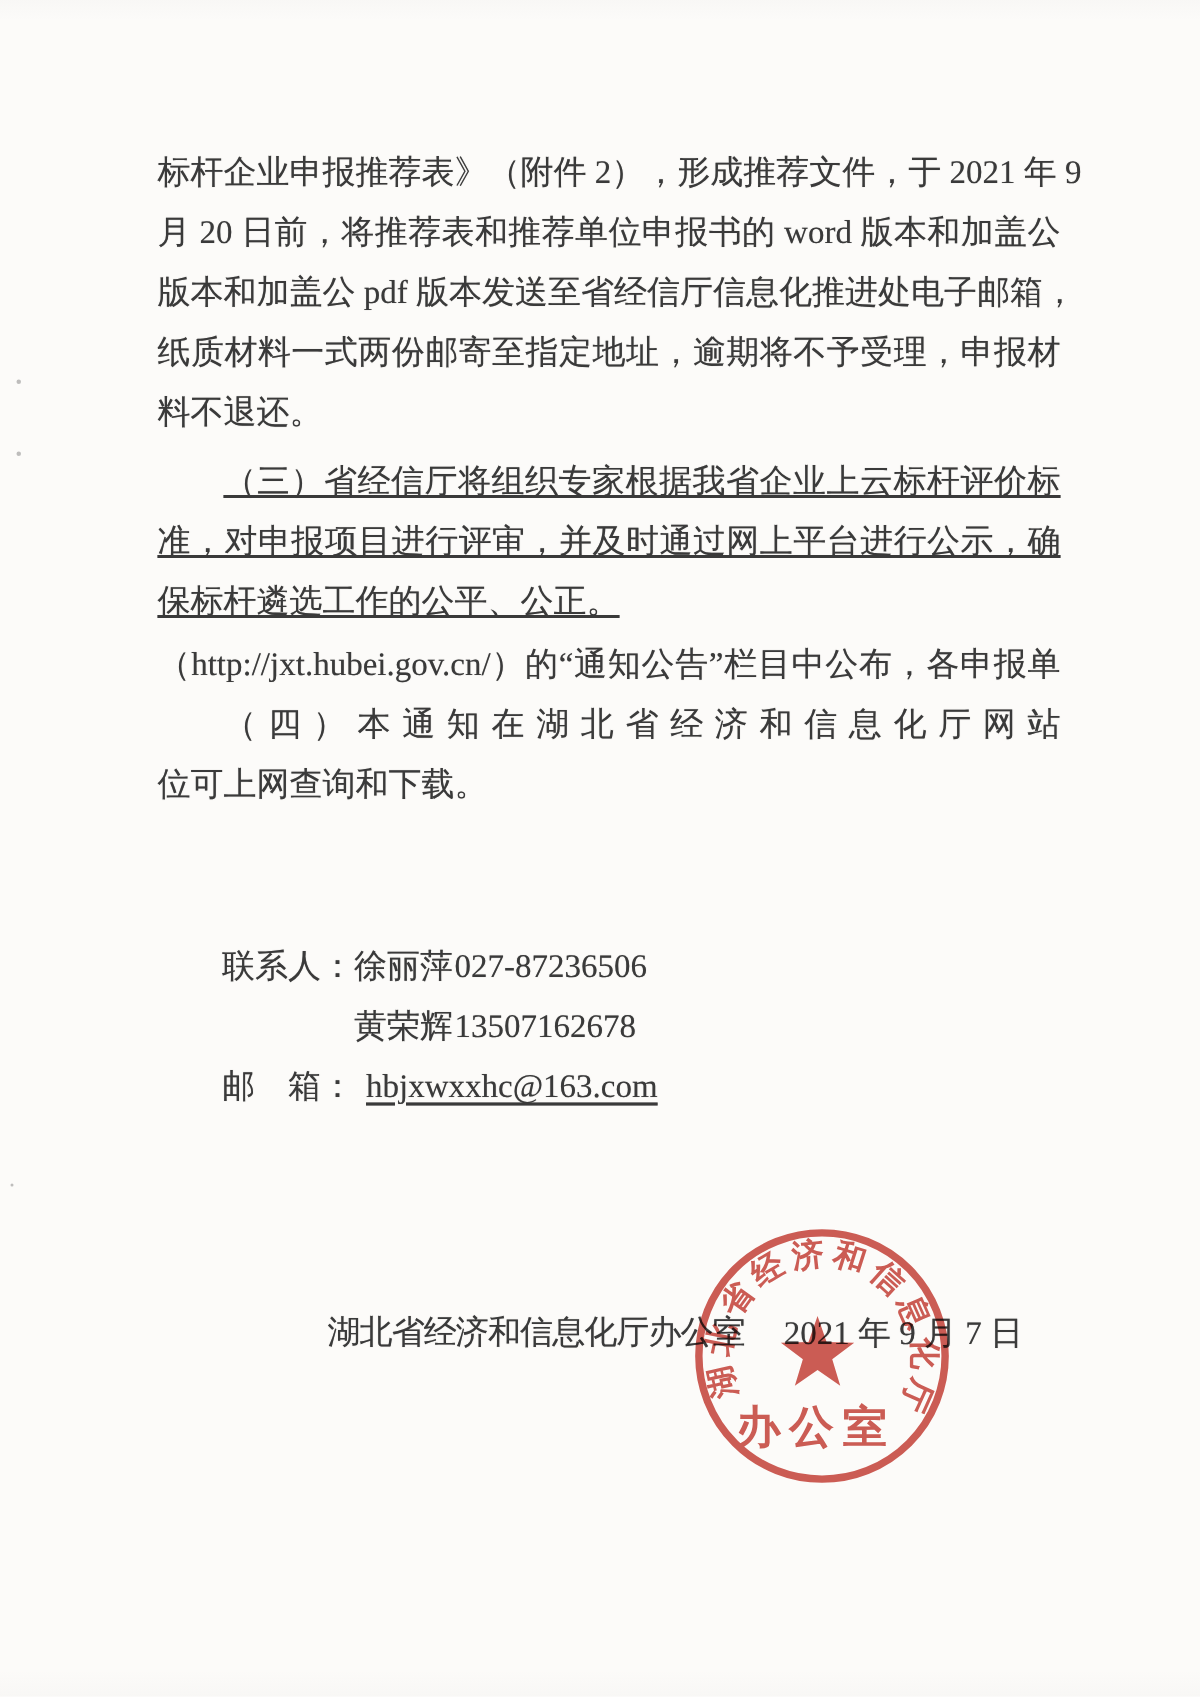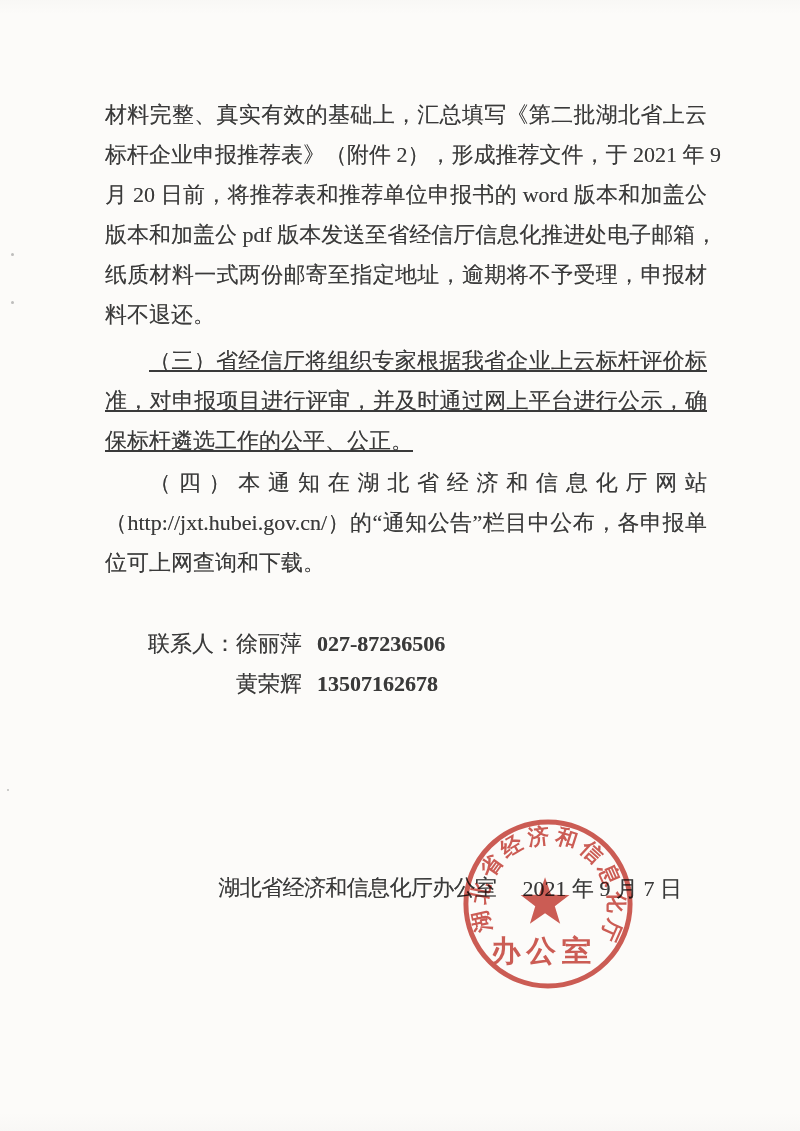--- a/index.html
+++ b/index.html
@@ -37,21 +37,21 @@
   .para.p2{margin-top:6px;text-decoration:underline;}
   .para.p3{margin-top:2px;}
 
   .contact{
     position:absolute;left:148px;top:624px;
     font-size:22px;
     text-shadow:0 0 .5px rgba(70,70,70,.55);
   }
   .contact .cline{line-height:40px;height:40px;white-space:nowrap;}
   .contact .cline.hang{padding-left:88px;}
-  .contact .phone{margin-left:15px;font-family:"Liberation Serif","DejaVu Serif",serif;font-weight:bold;}
+  .contact .phone{margin-left:1px;font-family:"Liberation Serif","DejaVu Serif",serif;}
   .contact .email{text-decoration:underline;text-underline-offset:4px;margin-left:8px;}
 
   .signature{
     position:absolute;right:118px;top:866px;
     display:flex;align-items:center;
     font-size:22px;
     text-shadow:0 0 .5px rgba(70,70,70,.55);
   }
   .signature .org{line-height:40px;white-space:nowrap;letter-spacing:-0.6px;}
   .signature .date{line-height:40px;margin-top:3px;white-space:nowrap;margin-left:26px;}
@@ -68,45 +68,47 @@
 <body>
 
 <div class="page">
 
   <div class="speck" style="left:11px;top:253px;width:3px;height:3px;"></div>
   <div class="speck" style="left:11px;top:301px;width:3px;height:3px;"></div>
   <div class="speck" style="left:7px;top:789px;width:2px;height:2px;"></div>
 
   <div class="bodytext">
     <div class="para p1">
-      <div class="line">材料完整、真实有效的基础上，汇总填写《第二批湖北省上云</div>
       <div class="line">标杆企业申报推荐表》（附件 2），形成推荐文件，于 2021 年 9</div>
       <div class="line">月 20 日前，将推荐表和推荐单位申报书的 word 版本和加盖公</div>
       <div class="line">版本和加盖公 pdf 版本发送至省经信厅信息化推进处电子邮箱，</div>
       <div class="line">纸质材料一式两份邮寄至指定地址，逾期将不予受理，申报材</div>
       <div class="line last">料不退还。</div>
     </div>
     <div class="para p2">
       <div class="line indent">（三）省经信厅将组织专家根据我省企业上云标杆评价标</div>
       <div class="line">准，对申报项目进行评审，并及时通过网上平台进行公示，确</div>
       <div class="line last">保标杆遴选工作的公平、公正。</div>
     </div>
     <div class="para p3">
+      <div class="line">（http://jxt.hubei.gov.cn/）的“通知公告”栏目中公布，各申报单</div>
       <div class="line indent">（四）本通知在湖北省经济和信息化厅网站</div>
-      <div class="line">（http://jxt.hubei.gov.cn/）的“通知公告”栏目中公布，各申报单</div>
       <div class="line last">位可上网查询和下载。</div>
     </div>
   </div>
 
   <div class="contact">
     <div class="cline">
       <span>联系人：</span><span>徐丽萍</span><span class="phone">027-87236506</span>
     </div>
     <div class="cline hang">
       <span>黄荣辉</span><span class="phone">13507162678</span>
+    </div>
+    <div class="cline">
+      <span>邮　箱：</span><span class="email">hbjxwxxhc@163.com</span>
     </div>
   </div>
 
   <div class="signature">
     <div class="org">湖北省经济和信息化厅办公室</div>
     <div class="date">2021 年 9 月 7 日</div>
   </div>
 
   <svg class="seal" viewBox="-91 -91 182 182">
     <defs>

